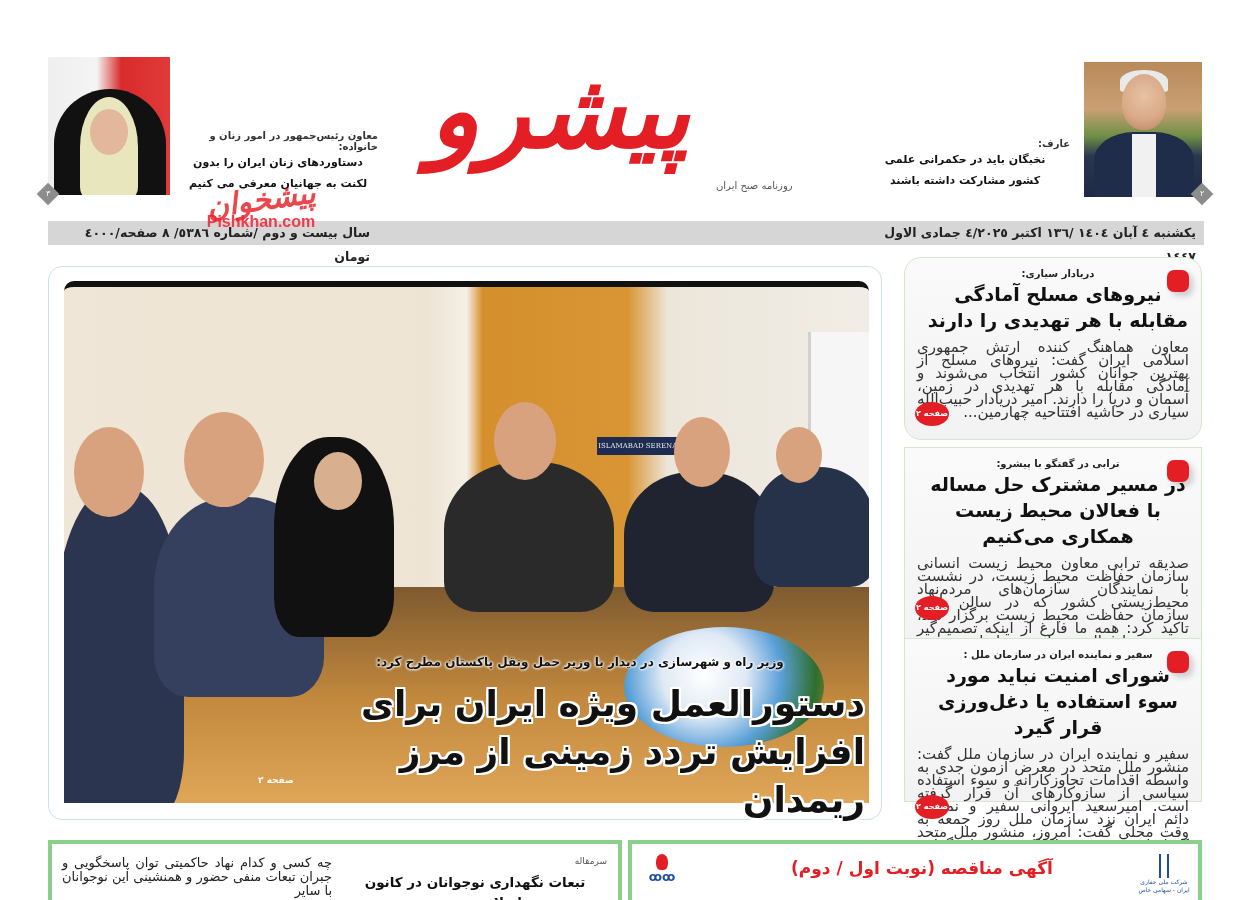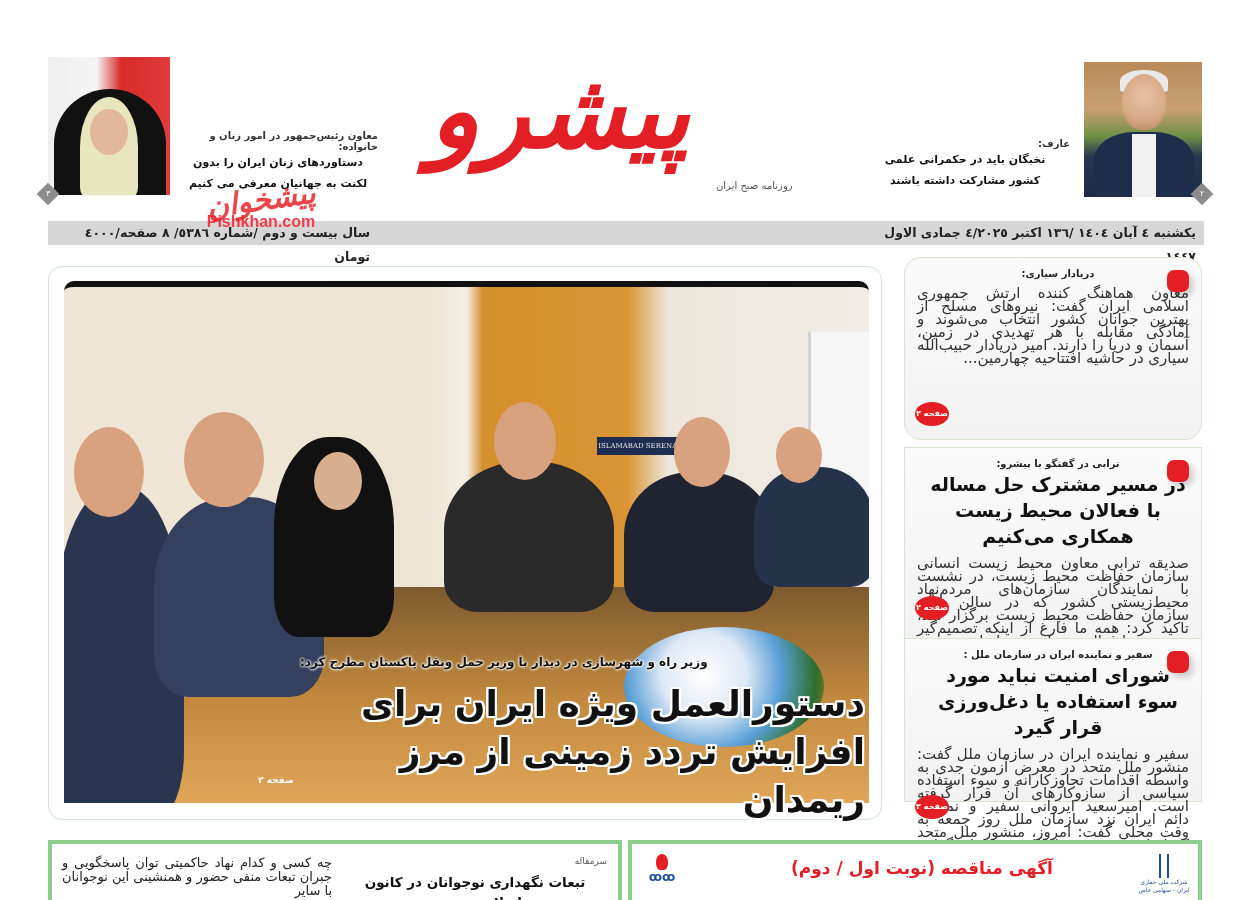--- a/index.html
+++ b/index.html
@@ -50,21 +50,21 @@
     .main-photo { position: absolute; left: 64px; top: 281px; width: 805px; height: 522px; overflow: hidden; border-top: 6px solid #111; border-radius: 10px 10px 0 0;
       background: linear-gradient(90deg, #efe6d7 0%, #ede4d3 45%, #f4efe6 50%, #d58f2d 52%, #d99534 70%, #ece6da 75%, #f1ede6 100%); }
     .mp-desk { position: absolute; left: 0; top: 300px; width: 805px; height: 222px; background: linear-gradient(180deg, #7d5a2f 0%, #c2883d 50%, #e1a85a 100%); }
     .mp-person { position: absolute; border-radius: 45% 45% 20% 20%; }
     .mp-head { position: absolute; border-radius: 50%; background: #d9a27e; }
     .mp-flowers { position: absolute; left: 560px; top: 340px; width: 200px; height: 120px; border-radius: 50%;
       background: radial-gradient(circle at 40% 40%, #ffffff 0%, #dfe9f5 30%, #5aa0d8 55%, #2e6e2b 80%, rgba(46,110,43,0) 100%); }
     .mp-sign { position:absolute; left: 533px; top: 150px; width: 110px; height: 18px; background: #1e2c52; color: #e6e6e6; font-size: 7px; line-height: 18px; text-align: center; font-family: "DejaVu Serif", serif; }
     .mp-board { position:absolute; left: 744px; top: 45px; width: 61px; height: 200px; background: #f6f6f6; border-left: 3px solid #d0d0d0; }
 
-    .main-kicker { position: absolute; left: 300px; top: 655px; width: 560px; direction: rtl; text-align: left; font-size: 12px; font-weight: bold; color: #111;
+    .main-kicker { position: absolute; left: 300px; top: 655px; width: 560px; direction: rtl; text-align: center; font-size: 12px; font-weight: bold; color: #111;
       text-shadow: 0 0 3px #fff, 0 0 3px #fff, 0 0 3px #fff; }
     .main-headline { position: absolute; left: 300px; top: 680px; width: 565px; direction: rtl; text-align: right; font-weight: bold; font-size: 36px; line-height: 48px; color: #111;
       text-shadow: 2px 0 0 #fff, -2px 0 0 #fff, 0 2px 0 #fff, 0 -2px 0 #fff, 2px 2px 0 #fff, -2px -2px 0 #fff, 2px -2px 0 #fff, -2px 2px 0 #fff; }
     .page-ref-main { position: absolute; left: 258px; top: 775px; font-size: 9px; color: #fff; direction: rtl; font-weight: bold; }
 
     
     .story { position: absolute; left: 904px; width: 298px; border: 1px solid #d4e6cc; background: linear-gradient(180deg, #fafafa 0%, #f2f2f2 100%); direction: rtl; text-align: right; padding: 10px 12px 0 12px; }
     .story .kicker { font-size: 10px; font-weight: bold; color: #222; text-align: center; padding-left: 10px; }
     .story .title { font-weight: bold; font-size: 19px; line-height: 26px; color: #111; text-align: center; margin-top: 2px; padding-left: 10px; }
     .story .body { font-size: 15px; line-height: 13px; color: #333; margin-top: 8px; text-align: justify; }
@@ -151,20 +151,21 @@
 <div class="main-kicker">وزیر راه و شهرسازی در دیدار با وزیر حمل ونقل پاکستان مطرح کرد:</div>
 <div class="main-headline">
   <div>دستورالعمل ویژه ایران برای</div>
   <div>افزایش تردد زمینی از مرز ریمدان</div>
 </div>
 <div class="page-ref-main">صفحه ۲</div>
 
 <div class="story" style="top:257px; height:183px;border-radius:17px;">
   <div class="dot"></div>
   <div class="kicker">دریادار سیاری:</div>
+  <div class="title">نیروهای مسلح آمادگی مقابله با هر تهدیدی را دارند</div>
   <div class="body">معاون هماهنگ کننده ارتش جمهوری اسلامی ایران گفت: نیروهای مسلح از بهترین جوانان کشور انتخاب می‌شوند و آمادگی مقابله با هر تهدیدی در زمین، آسمان و دریا را دارند. امیر دریادار حبیب‌الله سیاری در حاشیه افتتاحیه چهارمین...</div>
   <div class="page-ref" style="top:144px;">صفحه ۲</div>
 </div>
 
 <div class="story" style="top:447px; height:215px;">
   <div class="dot"></div>
   <div class="kicker">ترابی در گفتگو با پیشرو:</div>
   <div class="title">در مسیر مشترک حل مساله با فعالان محیط زیست همکاری می‌کنیم</div>
   <div class="body">صدیقه ترابی معاون محیط زیست انسانی سازمان حفاظت محیط زیست، در نشست با نمایندگان سازمان‌های مردم‌نهاد محیط‌زیستی کشور که در سالن سرو سازمان حفاظت محیط زیست برگزار شد، تاکید کرد: همه ما فارغ از اینکه تصمیم‌گیر هستیم و یا فعال محیط‌زیست ایرانی هستیم و دغدغه‌های جدی در حوزه محیط زیست به ویژه محیط زیست انسانی...</div>
   <div class="page-ref" style="top:148px;">صفحه ۲</div>

